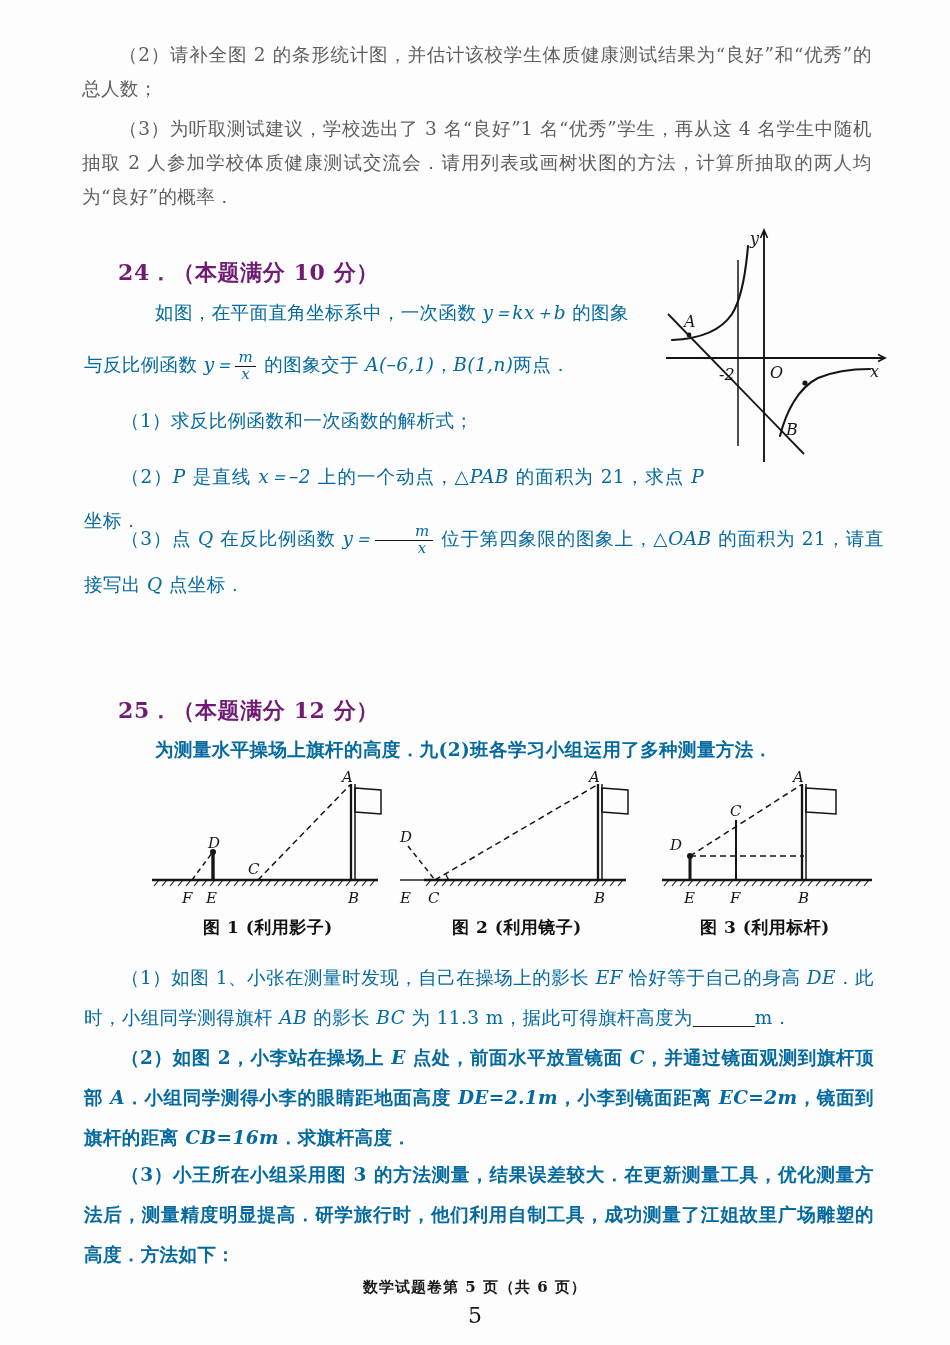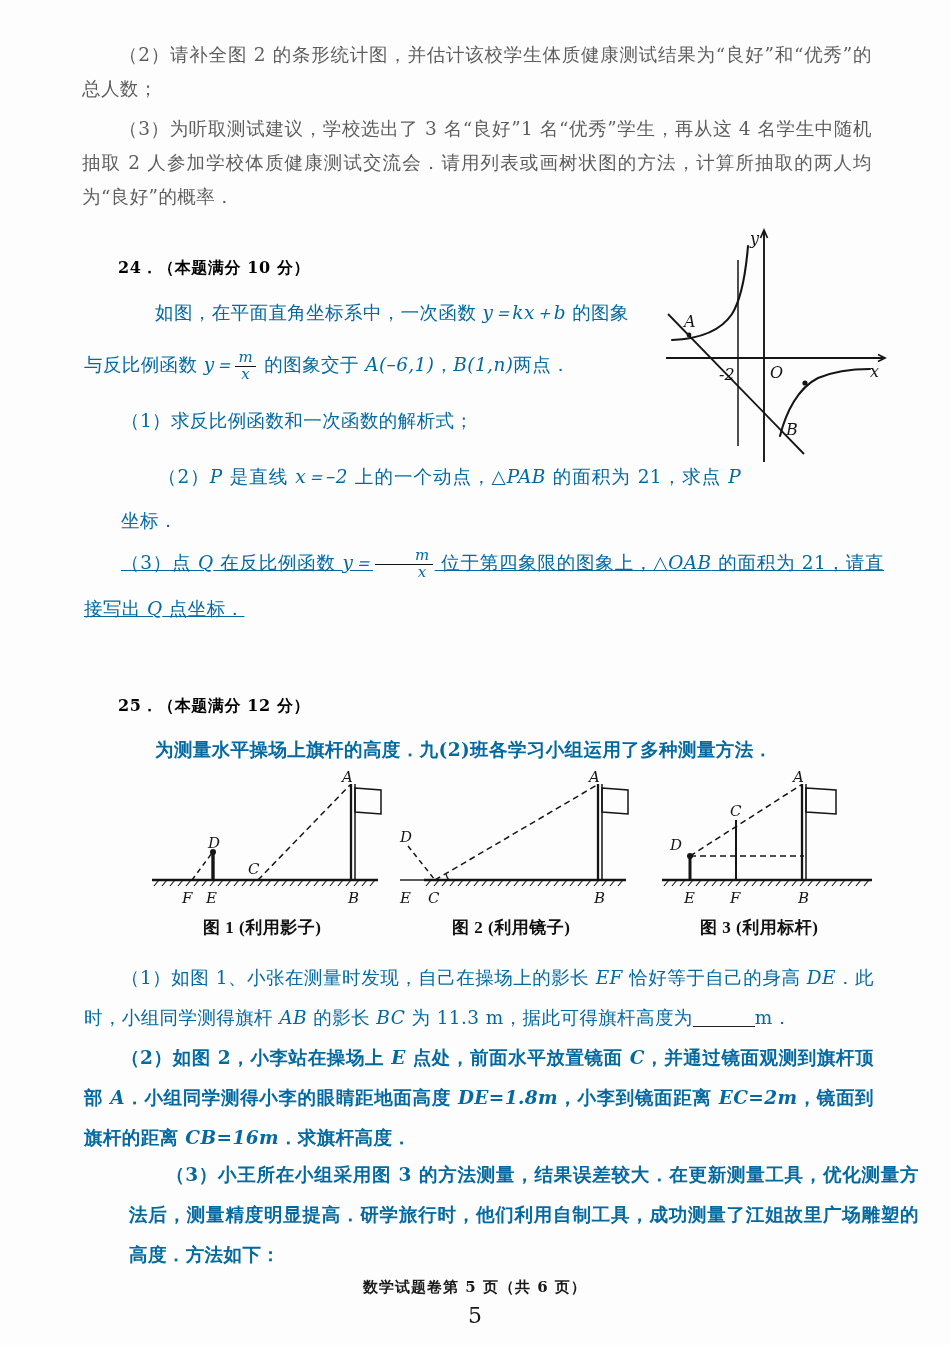--- a/index.html
+++ b/index.html
@@ -47,39 +47,38 @@
     font-style: italic;
     line-height: 1.05;
     margin: 0 2px;
   }
   .frac .num { display: block; font-size: 15px; padding: 0 3px; }
   .frac .den { display: block; font-size: 15px; border-top: 1.4px solid #141414; padding: 0 3px; }
 
   
   .qhead {
     position: absolute;
-    font-size: 16px;
+    font-size: 22px;
     font-weight: 700;
     letter-spacing: 0.6px;
-    color: #000000;
+    color: #701a75;
   }
 
   
   #fig24 { position: absolute; }
 
   
   .figbox { position: absolute; }
   .figcap {
     position: absolute;
     font-size: 17px;
     font-weight: 700;
     letter-spacing: 0.5px;
     white-space: nowrap;
     color: #111;
-    font-family: Liberation Serif, serif;
   }
 
   
   #footer-label {
     position: absolute;
     width: 100%;
     text-align: center;
     font-size: 15px;
     font-weight: 700;
     letter-spacing: 1px;
@@ -112,25 +111,25 @@
   <div class="para indent" style="left:118px; top:296px; width:540px;">
     <span>如图，在平面直角坐标系中，一次函数 </span><span class="mi">y＝kx＋b</span><span> 的图象</span>
   </div>
 
   <div class="para" style="left:84px; top:345px; width:580px; line-height:40px;">
     <span>与反比例函数 </span><span class="mi">y＝</span><span class="frac"><span class="num">m</span><span class="den">x</span></span><span> 的图象交于 </span><span class="mi">A(–6,1)</span><span>，</span><span class="mi">B(1,n)</span><span>两点．</span>
   </div>
 
   <div class="para indent" style="left:84px; top:404px; width:600px;">（1）求反比例函数和一次函数的解析式；</div>
 
-  <div class="para indent" style="left:84px; top:455px; width:620px; line-height:44px;margin-left:37px;">
+  <div class="para indent" style="left:84px; top:455px; width:620px; line-height:44px;">
     <span>（2）</span><span class="mi">P</span><span> 是直线 </span><span class="mi">x＝–2</span><span> 上的一个动点，△</span><span class="mi">PAB</span><span> 的面积为 21，求点 </span><span class="mi">P</span><span> 坐标．</span>
   </div>
 
-  <div class="para indent" style="left:84px; top:540px; width:800px; line-height:46px;text-decoration:underline;">
+  <div class="para indent" style="left:84px; top:516px; width:800px; line-height:46px;">
     <span>（3）点 </span><span class="mi">Q</span><span> 在反比例函数 </span><span class="mi">y＝</span><span class="frac"><span class="num">m</span><span class="den">x</span></span><span> 位于第四象限的图象上，△</span><span class="mi">OAB</span><span> 的面积为 21，请直接写出 </span><span class="mi">Q</span><span> 点坐标．</span>
   </div>
 
   <div id="fig24" style="left:662px; top:222px;">
     <svg width="228" height="244" viewBox="0 0 228 244">
 
       <path d="M4 136 L222 136" stroke="#151515" stroke-width="1.9" fill="none"></path>
       <path d="M216 132.5 L223 136 L216 139.5" stroke="#151515" stroke-width="1.7" fill="none"></path>
 
       <path d="M102 240 L102 10" stroke="#151515" stroke-width="1.9" fill="none"></path>
@@ -324,21 +323,21 @@
       <text x="148" y="135" font-size="15" font-style="italic" fill="#151515">B</text>
     </svg>
   </div>
   <div class="figcap" style="left:700px; top:916px;">图 3 (利用标杆)</div>
 
   <div class="para indent" style="left:84px; top:958px; width:790px; font-weight:400; line-height:40px;">
     <span>（1）如图 1、小张在测量时发现，自己在操场上的影长 </span><span class="mi">EF</span><span> 恰好等于自己的身高 </span><span class="mi">DE</span><span>．此时，小组同学测得旗杆 </span><span class="mi">AB</span><span> 的影长 </span><span class="mi">BC</span><span> 为 11.3 m，据此可得旗杆高度为</span><span class="blank short"></span><span>m．</span>
   </div>
 
   <div class="para indent" style="left:84px; top:1038px; width:790px; font-weight:700; line-height:40px;">
-    <span>（2）如图 2，小李站在操场上 </span><span class="mi">E</span><span> 点处，前面水平放置镜面 </span><span class="mi">C</span><span>，并通过镜面观测到旗杆顶部 </span><span class="mi">A</span><span>．小组同学测得小李的眼睛距地面高度 </span><span class="mi">DE=1.8m</span><span>，小李到镜面距离 </span><span class="mi">EC=2m</span><span>，镜面到旗杆的距离 </span><span class="mi">CB=16m</span><span>．求旗杆高度．</span>
-  </div>
-
-  <div class="para indent" style="left:84px; top:1155px; width:790px; font-weight:700; line-height:40px;margin-left:45px;">（3）小王所在小组采用图 3 的方法测量，结果误差较大．在更新测量工具，优化测量方法后，测量精度明显提高．研学旅行时，他们利用自制工具，成功测量了江姐故里广场雕塑的高度．方法如下：</div>
+    <span>（2）如图 2，小李站在操场上 </span><span class="mi">E</span><span> 点处，前面水平放置镜面 </span><span class="mi">C</span><span>，并通过镜面观测到旗杆顶部 </span><span class="mi">A</span><span>．小组同学测得小李的眼睛距地面高度 </span><span class="mi">DE=2.1m</span><span>，小李到镜面距离 </span><span class="mi">EC=2m</span><span>，镜面到旗杆的距离 </span><span class="mi">CB=16m</span><span>．求旗杆高度．</span>
+  </div>
+
+  <div class="para indent" style="left:84px; top:1155px; width:790px; font-weight:700; line-height:40px;">（3）小王所在小组采用图 3 的方法测量，结果误差较大．在更新测量工具，优化测量方法后，测量精度明显提高．研学旅行时，他们利用自制工具，成功测量了江姐故里广场雕塑的高度．方法如下：</div>
 
   <div id="footer-label" style="top:1278px;">数学试题卷第 5 页（共 6 页）</div>
   <div id="footer-pageno" style="top:1303px;">5</div>
 
 </div>
 
 </body></html>

